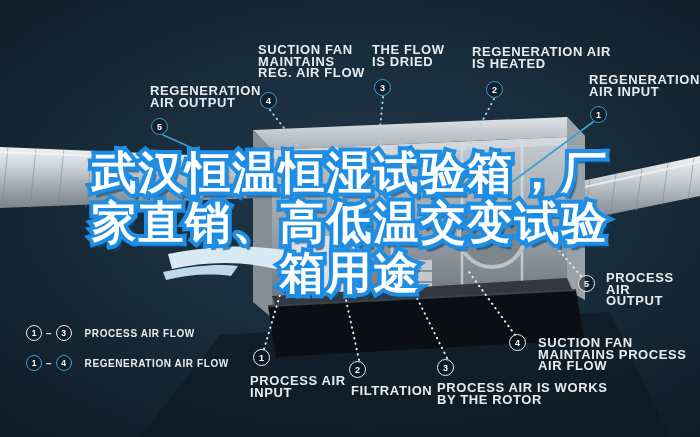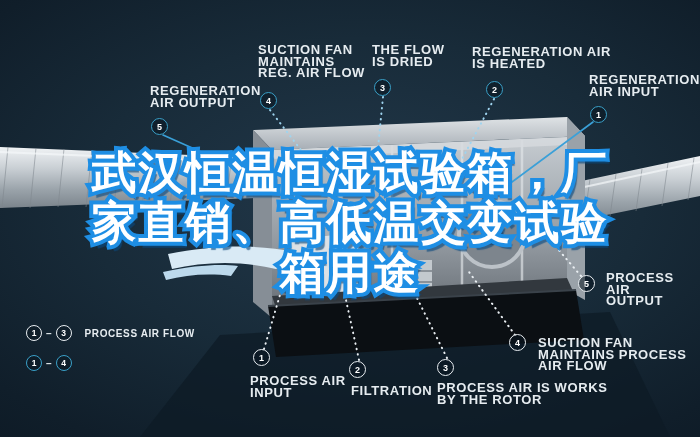--- a/index.html
+++ b/index.html
@@ -257,15 +257,16 @@
   <div class="legend-row r0">
     <span class="lbadge white">1</span>
     <span class="ldash">–</span>
     <span class="lbadge white">3</span>
     <span class="llabel">PROCESS AIR FLOW</span>
   </div>
   <div class="legend-row r1">
     <span class="lbadge blue">1</span>
     <span class="ldash">–</span>
     <span class="lbadge blue">4</span>
+    <span class="llabel">REGENERATION AIR FLOW</span>
   </div>
 
 </div>
 
 </body></html>

